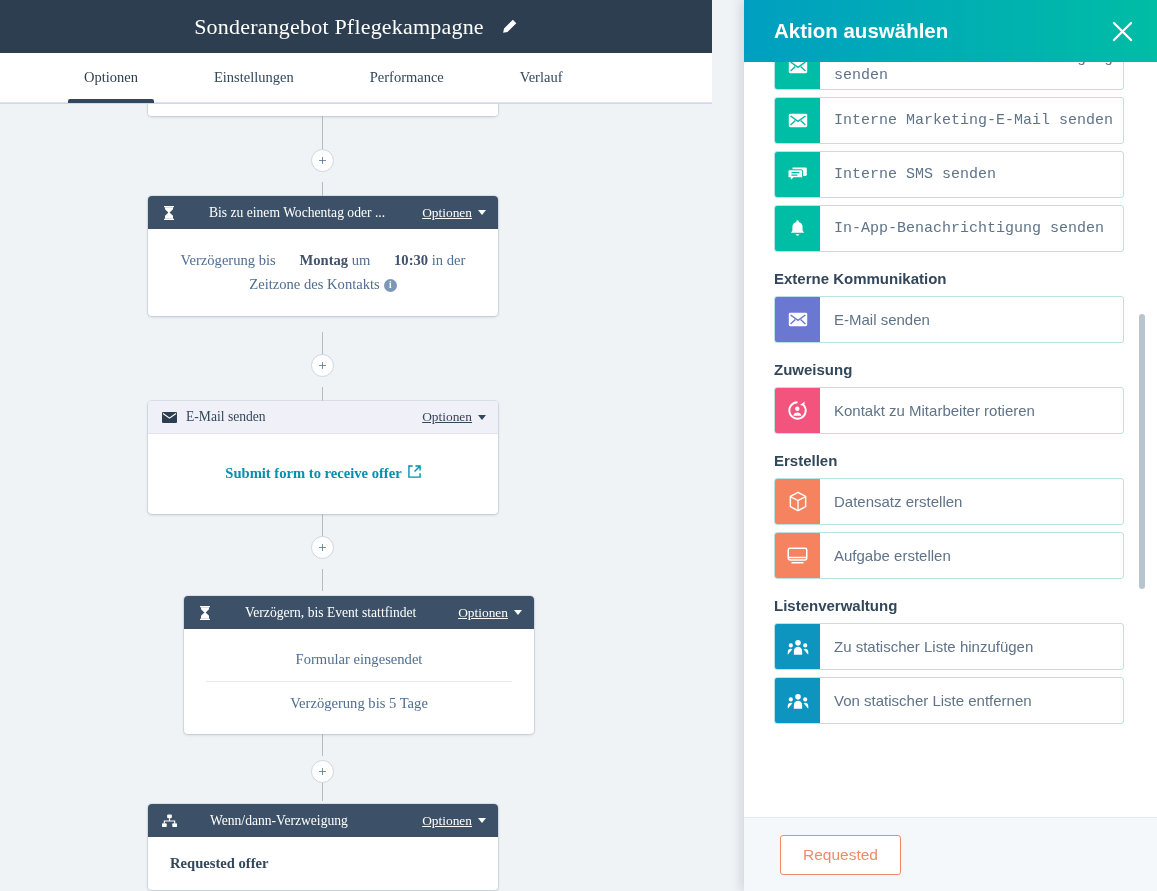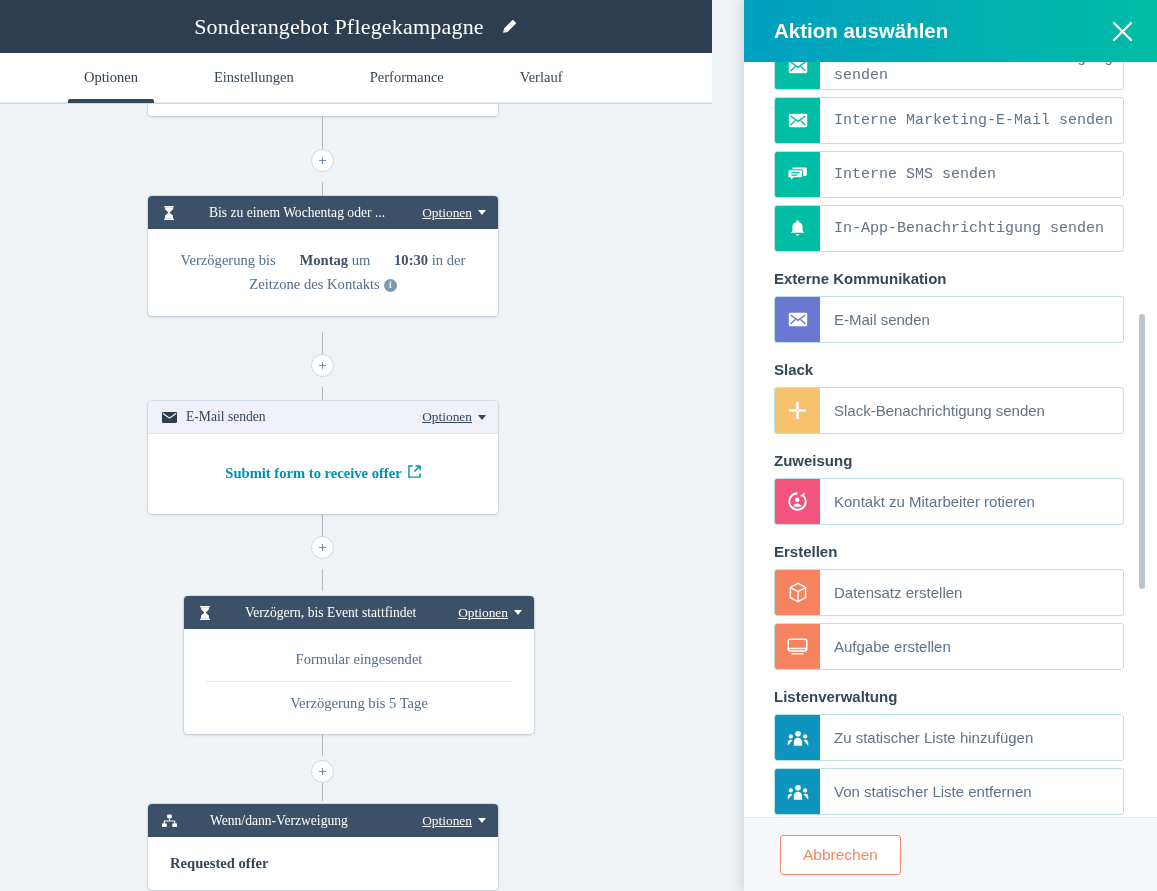--- a/index.html
+++ b/index.html
@@ -389,36 +389,20 @@
             <svg width="20" height="15" viewBox="0 0 20 15">
               <rect x="0.8" y="0.8" width="18.4" height="13.4" rx="1.4" fill="#ffffff"></rect>
               <path d="M2.6 3L10 8.4 17.4 3" stroke="#6a78d1" stroke-width="1.5" fill="none"></path>
               <path d="M2.6 12L7.4 7.6M17.4 12l-4.8-4.4" stroke="#6a78d1" stroke-width="1.4" fill="none"></path>
             </svg>
           </div>
           <div class="action-label">E-Mail senden</div>
         </div>
       </div>
 
-      <div>
-        <div class="group-title">Slack</div>
-        <div class="action-item">
-          <div class="action-tile" style="background:#f5c26b;">
-            <svg width="19" height="19" viewBox="0 0 20 20">
-              <g fill="#ffffff">
-                <rect x="8.6" y="0.8" width="2.8" height="8.6" rx="1.4"></rect>
-                <rect x="0.8" y="8.6" width="8.6" height="2.8" rx="1.4"></rect>
-                <rect x="8.6" y="10.6" width="2.8" height="8.6" rx="1.4"></rect>
-                <rect x="10.6" y="8.6" width="8.6" height="2.8" rx="1.4"></rect>
-              </g>
-            </svg>
-          </div>
-          <div class="action-label">Slack-Benachrichtigung senden</div>
-        </div>
-      </div>
 
       <div>
         <div class="group-title">Zuweisung</div>
         <div class="action-item">
           <div class="action-tile" style="background:#f2547d;">
             <svg width="21" height="21" viewBox="0 0 22 22">
               <path d="M11 2.4a8.6 8.6 0 106.6 3.1" stroke="#ffffff" stroke-width="2" fill="none"></path>
               <path d="M18.6 1.6l-.6 4.6-4.4-1z" fill="#ffffff"></path>
               <circle cx="10.8" cy="9.2" r="2.3" fill="#ffffff"></circle>
               <path d="M6.6 16.6a4.3 4.3 0 018.4 0z" fill="#ffffff"></path>
@@ -480,17 +464,17 @@
           <div class="action-label">Von statischer Liste entfernen</div>
         </div>
       </div>
 
       <div id="panel-scroll-track">
         <div id="panel-scroll-thumb"></div>
       </div>
     </div>
 
     <div id="panel-footer">
-      <button id="cancel-btn">Abbrechen</button>
+      <button id="cancel-btn">Requested</button>
     </div>
 
   </div>
 </div>
 
 </body></html>

